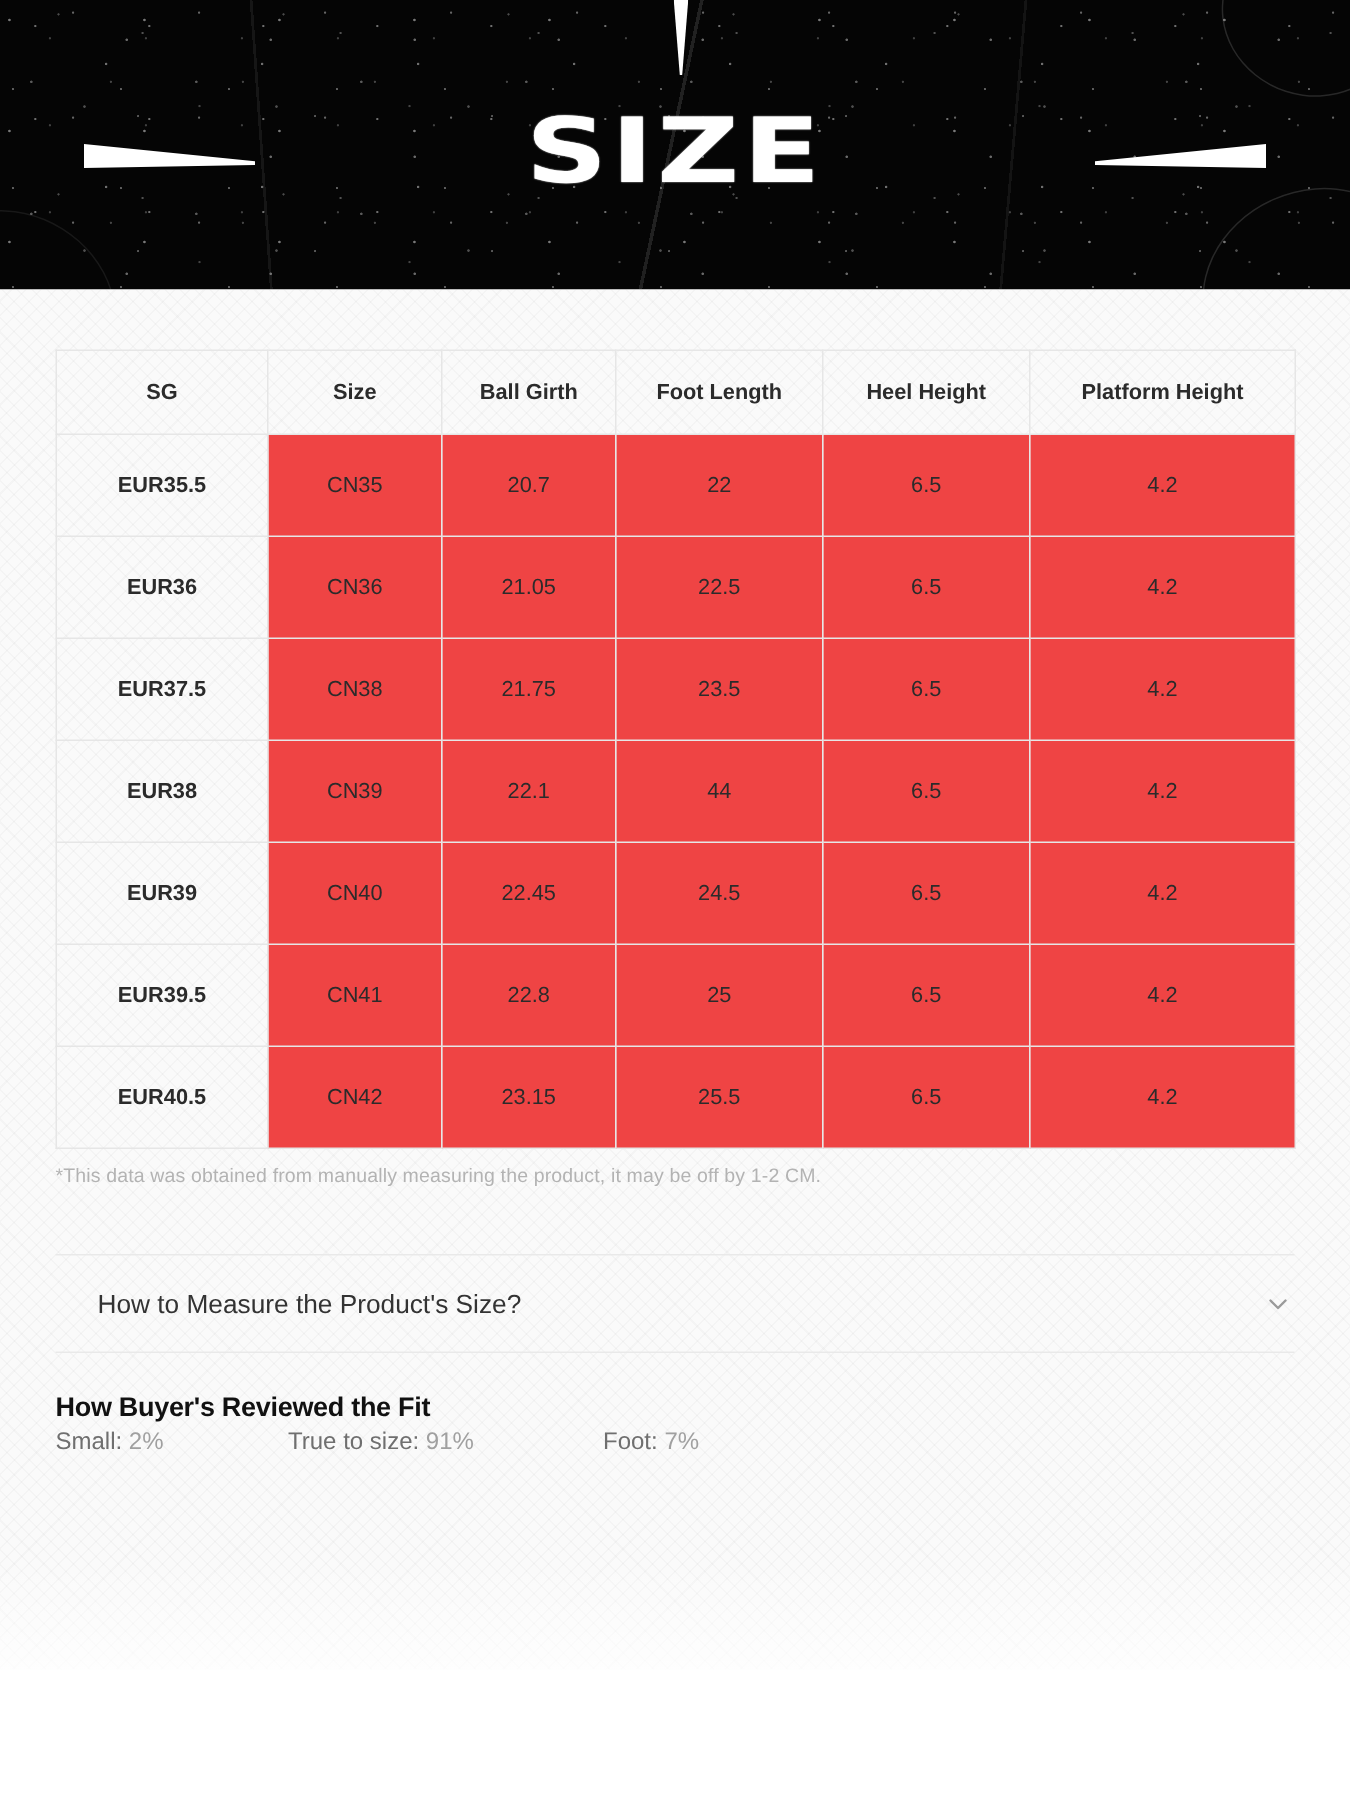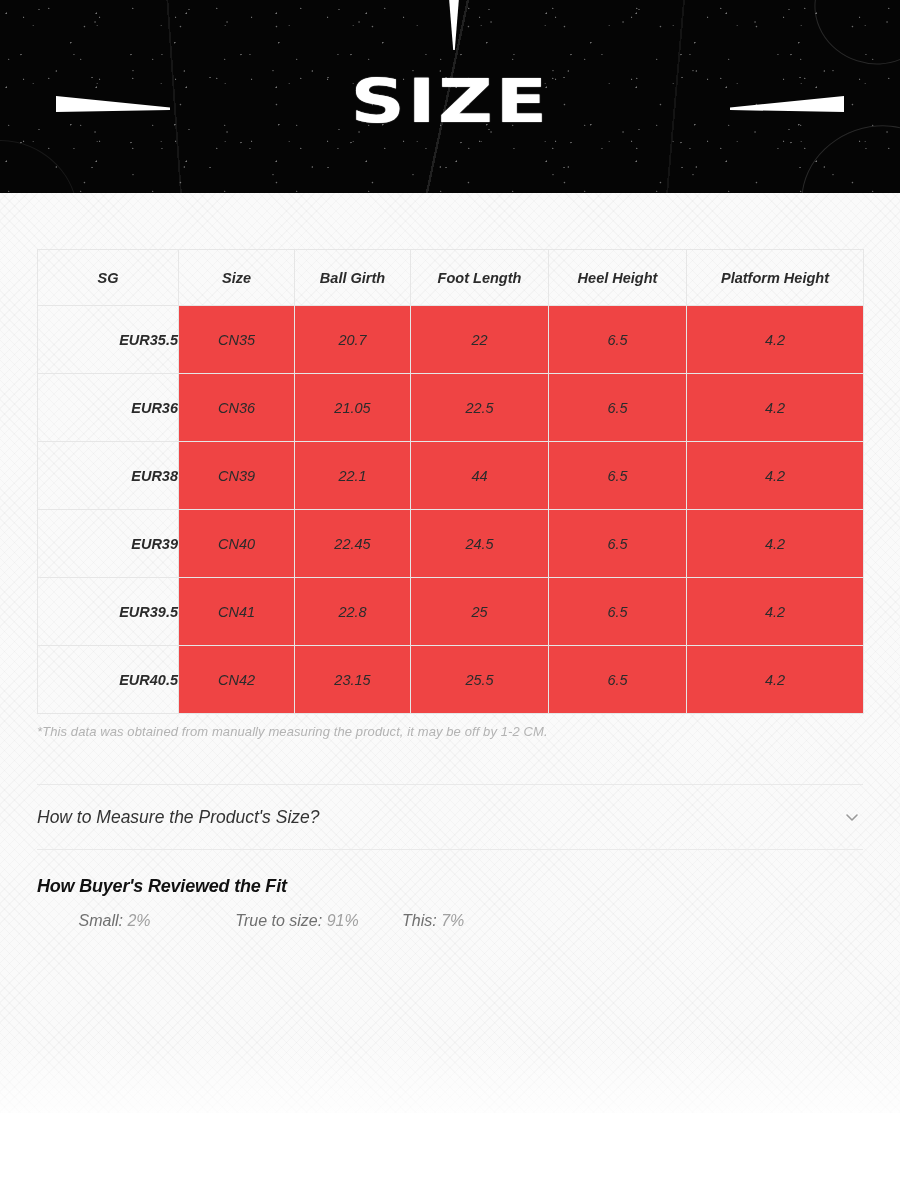--- a/index.html
+++ b/index.html
@@ -112,22 +112,21 @@
     line-height:62px;
     letter-spacing:2px;
     transform:scaleX(1.26);
     text-shadow:0 0 1px #fff;
   }
 
   
   .content{
     position:relative;
     z-index:2;
-    padding:16px 37px;
-    font-style:italic;
+    padding:0 37px;
   }
 
   
   .size-table{
     width:826px;
     margin-top:40px;
     border-collapse:collapse;
     table-layout:fixed;
     border:1px solid #e2e2e2;
   }
@@ -152,21 +151,20 @@
     background:transparent;
   }
   .size-table tbody td{
     height:68px;
     background:#ef4444;
     font-weight:400;
   }
   .size-table tbody td.sg-cell{
     font-weight:700;
     background:transparent;
-    text-align:right;
   }
 
   .table-note{
     margin-top:10px;
     font-size:13px;
     color:#b3b3b3;
     letter-spacing:.1px;
   }
 
   
@@ -177,41 +175,41 @@
   }
   .accordion-row{
     display:flex;
     align-items:center;
     justify-content:space-between;
     height:64px;
   }
   .accordion-label{
     font-size:17.5px;
     color:#333333;
+    margin-left:28px;
   }
   .chevron-icon{
     width:22px; height:22px;
     display:flex; align-items:center; justify-content:center;
     color:#9a9a9a;
   }
   .chevron-icon svg{ display:block; }
 
   
   .fit-section{ margin-top:26px; }
   .fit-title{
     font-size:18px;
     font-weight:700;
     color:#111111;
     letter-spacing:-.2px;
   }
   .fit-stats{
-    margin-top:15px;
+    margin-top:4px;
     display:flex;
     align-items:baseline;
-    text-align:center;
   }
   .fit-stat{ font-size:16px; white-space:nowrap; }
   .fit-stat:nth-child(1){ width:155px; }
   .fit-stat:nth-child(2){ width:210px; }
   .fit-stat-label{ color:#6f6f6f; }
   .fit-stat-value{ color:#a0a0a0; }
 </style>
 </head>
 <body>
 
@@ -260,20 +258,28 @@
         <td>20.7</td>
         <td>22</td>
         <td>6.5</td>
         <td>4.2</td>
       </tr>
       <tr>
         <td class="sg-cell">EUR36</td>
         <td>CN36</td>
         <td>21.05</td>
         <td>22.5</td>
+        <td>6.5</td>
+        <td>4.2</td>
+      </tr>
+      <tr>
+        <td class="sg-cell">EUR37.5</td>
+        <td>CN38</td>
+        <td>21.75</td>
+        <td>23.5</td>
         <td>6.5</td>
         <td>4.2</td>
       </tr>
       <tr>
         <td class="sg-cell">EUR38</td>
         <td>CN39</td>
         <td>22.1</td>
         <td>44</td>
         <td>6.5</td>
         <td>4.2</td>
@@ -325,19 +331,19 @@
     <div class="fit-stats">
       <div class="fit-stat">
         <span class="fit-stat-label">Small:</span>
         <span class="fit-stat-value">2%</span>
       </div>
       <div class="fit-stat">
         <span class="fit-stat-label">True to size:</span>
         <span class="fit-stat-value">91%</span>
       </div>
       <div class="fit-stat">
-        <span class="fit-stat-label">This:</span>
+        <span class="fit-stat-label">Foot:</span>
         <span class="fit-stat-value">7%</span>
       </div>
     </div>
   </div>
 
 </div>
 
 </body></html>

